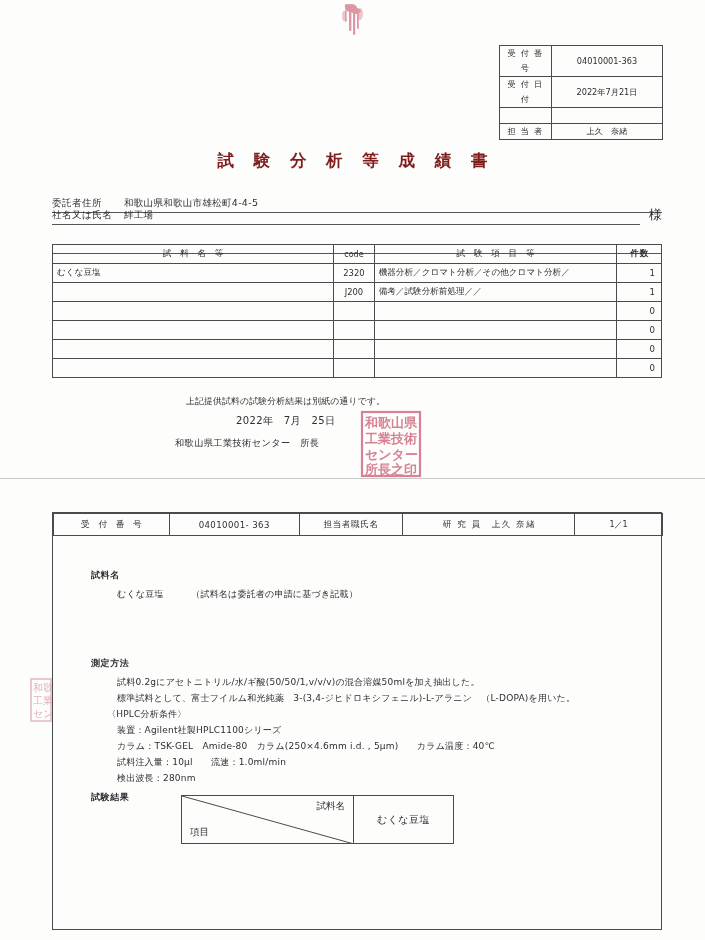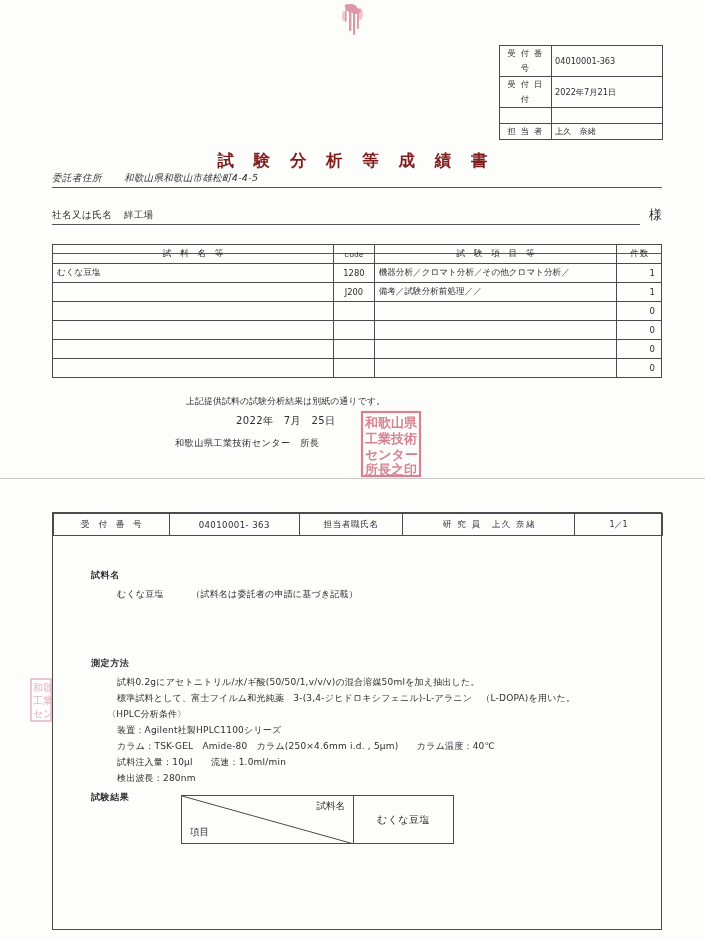--- a/index.html
+++ b/index.html
@@ -58,20 +58,21 @@
     height: 16px;
     padding: 0 3px;
     line-height: 15px;
   }
   .recv-table td.lbl {
     width: 52px;
     text-align: center;
     letter-spacing: 1.2px;
   }
   .recv-table td.val {
+    text-align: center;
   }
 
   .doc-title {
     position: absolute;
     left: 0; top: 150px;
     width: 705px;
     text-align: center;
     font-size: 16.5px;
     font-weight: bold;
     letter-spacing: 7px;
@@ -95,21 +96,21 @@
   .field-row .fv {
     position: absolute;
     left: 72px; bottom: 2px;
     letter-spacing: .3px;
   }
   .field-row .suffix {
     position: absolute;
     right: -22px; bottom: 0px;
     font-size: 13px;
   }
-  #addr-row { top: 168px; font-style: italic; }
+  #addr-row { top: 193px; }
   #name-row { top: 205px; width: 588px; }
   .field-row.blank { top: 234px; border-bottom: 1px solid #55555a; }
 
   .sample-table {
     position: absolute;
     left: 52px; top: 244px;
     width: 610px;
     border-collapse: collapse;
     font-size: 8.6px;
   }
@@ -118,23 +119,23 @@
     height: 19px;
     padding: 0 4px;
   }
   .sample-table th {
     font-weight: normal;
     text-align: center;
     letter-spacing: 3px;
     text-indent: 3px;
   }
   .sample-table th.code-h { letter-spacing: 0; text-indent: 0; font-size: 8px; }
-  .sample-table th.cnt-h { letter-spacing: 1px; text-indent: 1px; }
+  .sample-table th.cnt-h { letter-spacing: 1px; text-indent: 1px; font-weight: bold; }
   .col-name { width: 278px; }
-  .col-code { width: 40px; font-family: Liberation Mono, monospace; }
+  .col-code { width: 40px; }
   .col-item { width: 240px; }
   .col-cnt  { width: 44px; }
   .sample-table td.c-code { text-align: center; font-size: 8.4px; }
   .sample-table td.c-cnt  { text-align: right; padding-right: 6px; }
 
   .note-line {
     position: absolute;
     left: 186px; top: 388px;
     font-size: 8.8px;
     letter-spacing: .2px;
@@ -316,21 +317,21 @@
 <table class="sample-table">
   <tbody>
       <tr>
     <th class="col-name">試 料 名 等</th>
     <th class="col-code code-h">code</th>
     <th class="col-item">試 験 項 目 等</th>
     <th class="col-cnt cnt-h">件数</th>
   </tr>
   <tr>
     <td>むくな豆塩</td>
-    <td class="c-code">1280</td>
+    <td class="c-code">2320</td>
     <td>機器分析／クロマト分析／その他クロマト分析／</td>
     <td class="c-cnt">1</td>
   </tr>
   <tr>
     <td></td>
     <td class="c-code">J200</td>
     <td>備考／試験分析前処理／／</td>
     <td class="c-cnt">1</td>
   </tr>
   <tr>

